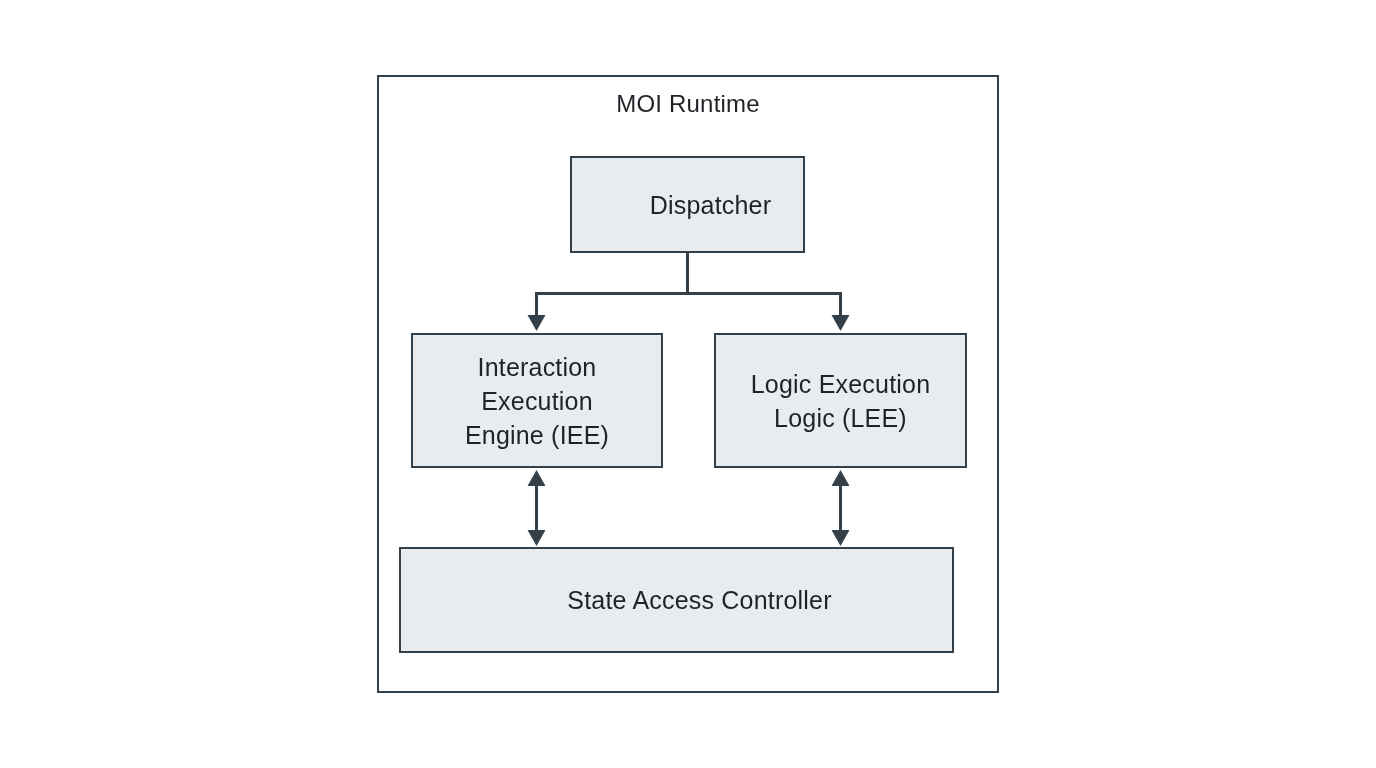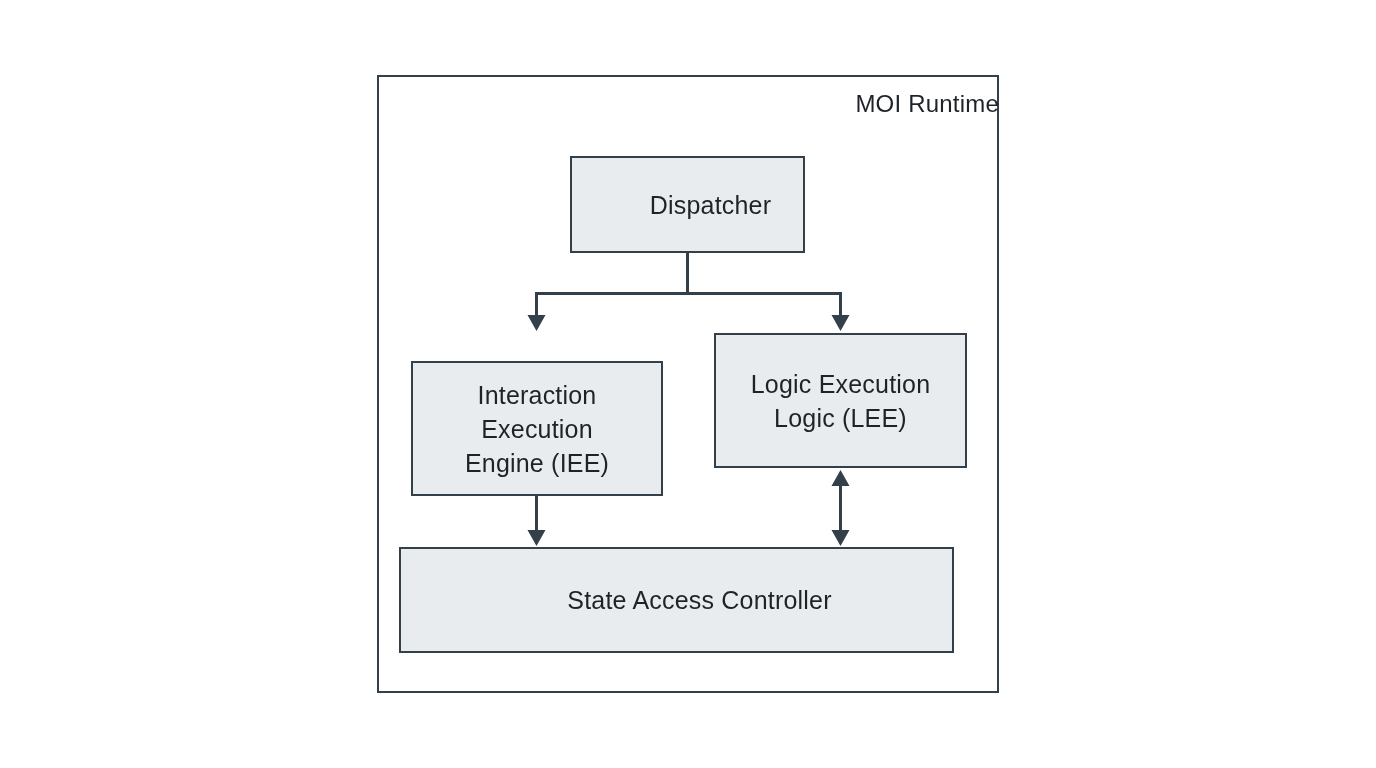--- a/index.html
+++ b/index.html
@@ -23,21 +23,21 @@
     height: 618px;
     border: 2.5px solid #33404a;
     background: #ffffff;
     box-sizing: border-box;
   }
   .diagram-title {
     position: absolute;
     left: 377px;
     top: 90px;
     width: 622px;
-    text-align: right;
+    text-align: center;
     font-size: 24px;
     font-weight: 500;
     color: #1f2328;
     letter-spacing: 0.2px;
   }
   .node {
     position: absolute;
     background: #e9ecee;
     border: 2.5px solid #33404a;
     box-sizing: border-box;
@@ -56,21 +56,20 @@
     top: 156px;
     width: 235px;
     height: 97px;
   }
   .node-iee {
     left: 411px;
     top: 333px;
     width: 252px;
     height: 135px;
     padding: 0 26px;
-    margin-top: 28px;
   }
   .node-lee {
     left: 714px;
     top: 333px;
     width: 253px;
     height: 135px;
     padding: 0 26px;
   }
   .node-sac {
     left: 399px;

